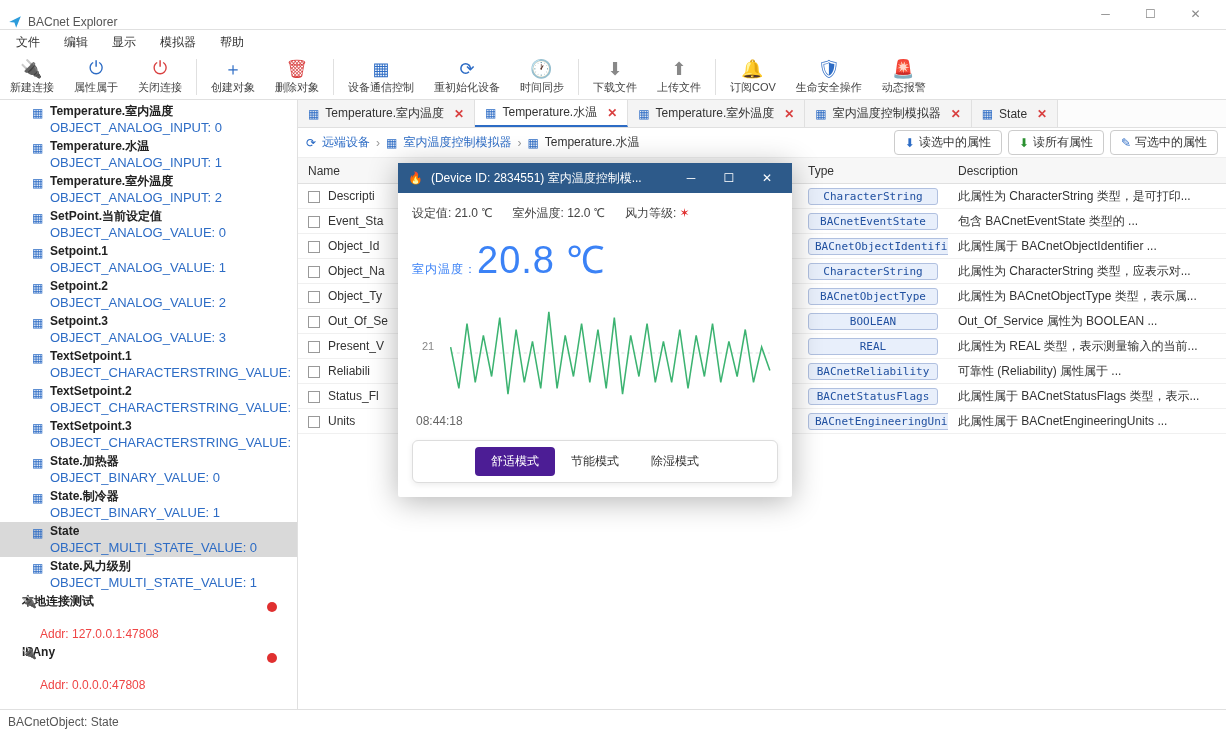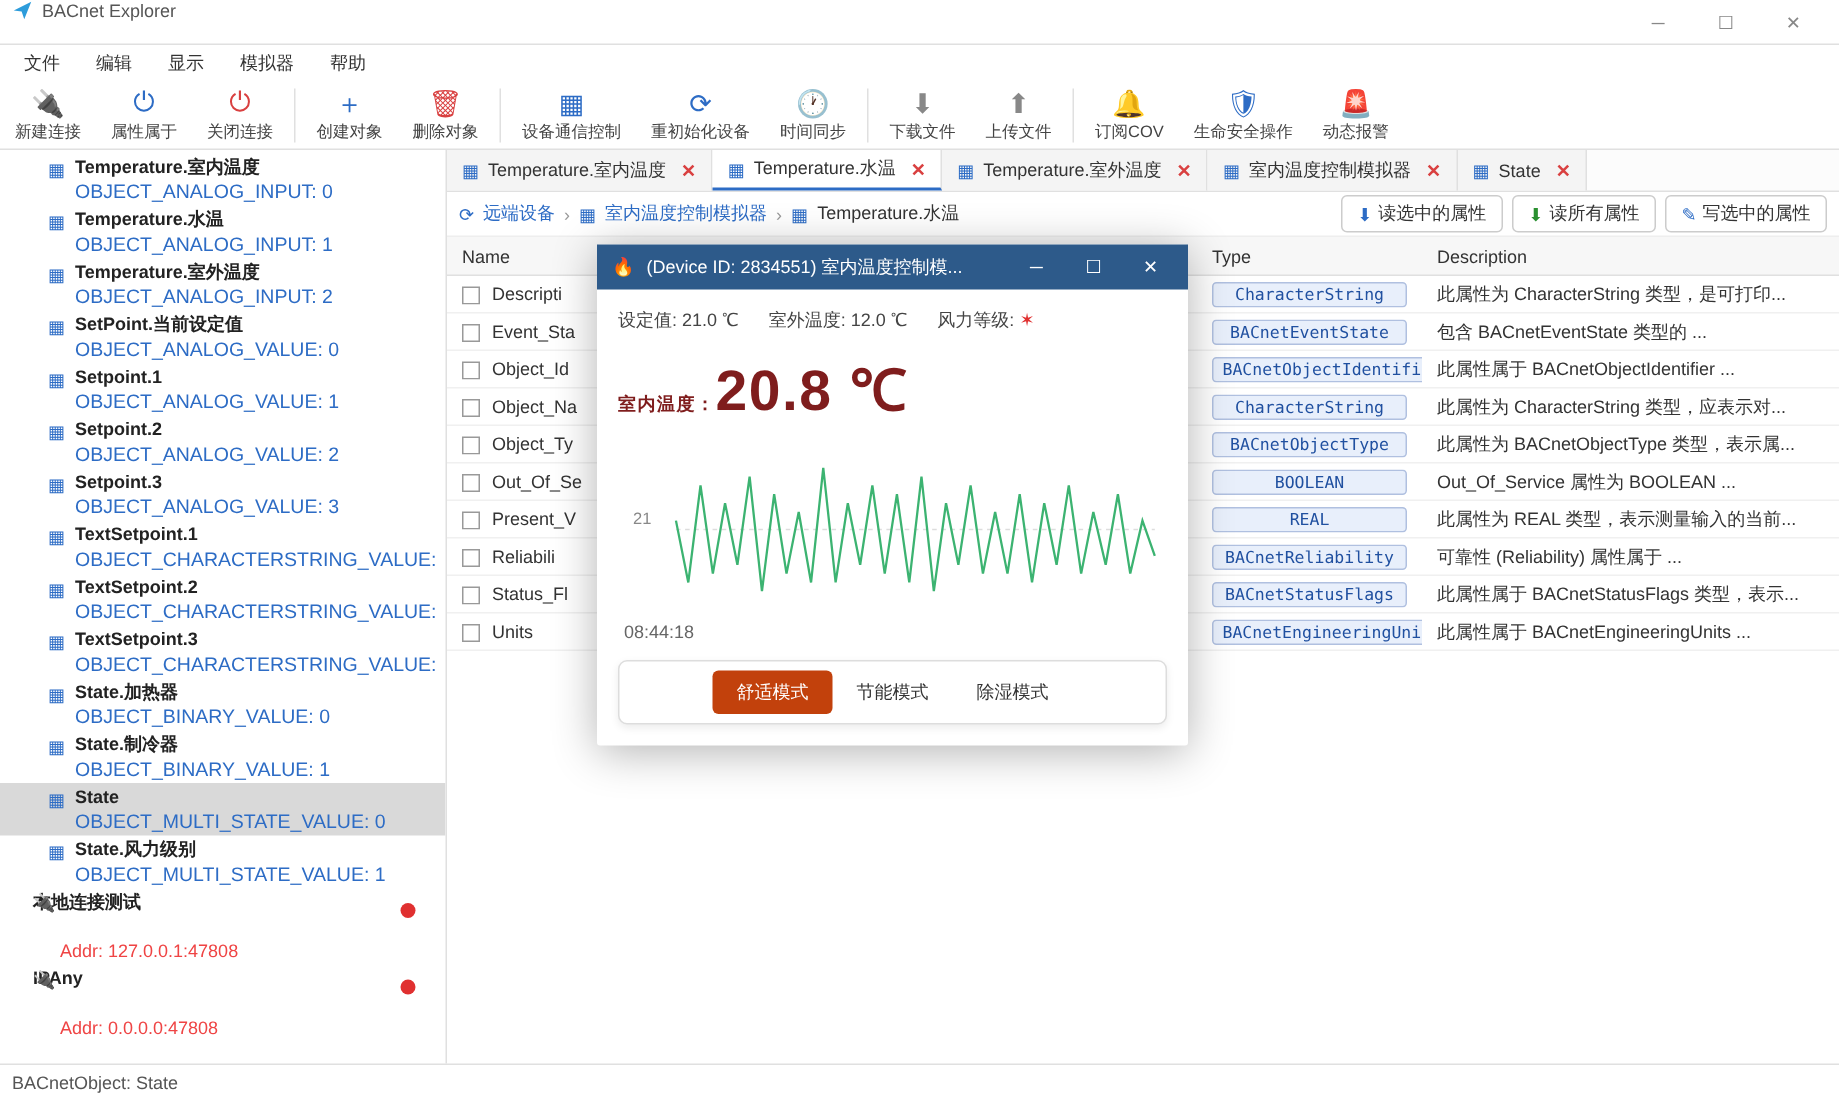--- a/index.html
+++ b/index.html
@@ -1,17 +1,17 @@
 <!DOCTYPE html>
 <html><head>
 <meta charset="utf-8">
 <style>
 *{box-sizing:border-box;margin:0;padding:0;font-family:"Microsoft YaHei",sans-serif;font-size:12px}
 body{background:#fff;color:#333;overflow:hidden;width:1226px;height:733px}
-.titlebar{height:30px;display:flex;align-items:flex-start;padding:0 8px;border-bottom:1px solid #e0e0e0}
+.titlebar{height:30px;display:flex;align-items:flex-end;padding:0 8px;border-bottom:1px solid #e0e0e0}
 .titlebar .logo{width:14px;height:14px;margin-right:6px}
 .titlebar .title{flex:1;color:#555}
 .titlebar .wbtn{width:45px;height:30px;display:flex;align-items:center;justify-content:center;color:#888}
 .menubar{height:24px;display:flex;align-items:center;padding:0 6px;gap:4px}
 .menubar span{padding:2px 10px;cursor:pointer}
 .toolbar{height:46px;display:flex;align-items:center;padding:2px 0;border-bottom:1px solid #e0e0e0}
 .tbtn{display:flex;flex-direction:column;align-items:center;justify-content:center;padding:2px 10px;min-width:52px;cursor:pointer}
 .tbtn .ic{width:20px;height:20px;display:flex;align-items:center;justify-content:center;margin-bottom:1px}
 .tbtn .lbl{font-size:11px;color:#444;white-space:nowrap}
 .tsep{width:1px;height:36px;background:#e0e0e0;margin:0 4px}
@@ -45,29 +45,29 @@
 .grid-row{display:flex;height:25px;align-items:center;border-bottom:1px solid #f0f0f0}
 .grid-row .chk{width:12px;height:12px;border:1px solid #999;margin-right:8px;display:inline-block;vertical-align:middle}
 .type-badge{display:inline-block;border:1px solid #b0c0e0;background:#e8effb;color:#2050a0;border-radius:3px;padding:1px 6px;font-family:monospace;font-size:11px;min-width:130px;text-align:center}
 .statusbar{height:24px;border-top:1px solid #e0e0e0;display:flex;align-items:center;padding:0 8px;color:#555}
 .modal{position:absolute;left:398px;top:163px;width:394px;background:#fff;box-shadow:0 4px 30px rgba(0,0,0,.3);border-radius:2px;z-index:100}
 .modal-title{height:30px;background:#2d5a8a;color:#fff;display:flex;align-items:center;padding:0 10px;gap:8px}
 .modal-title .t{flex:1;font-size:12px}
 .modal-title .mb{width:30px;text-align:center;cursor:pointer}
 .modal-body{padding:8px 14px 14px}
 .info-row{display:flex;gap:20px;padding:4px 0;color:#444;align-items:center}
-.big-temp{font-size:34px;color:#7f1d1d;font-weight:700;padding:6px 0 10px;letter-spacing:1px}
+.big-temp{font-size:34px;color:#3b82f6;font-weight:400;padding:6px 0 10px;letter-spacing:1px}
 .big-temp .val{font-size:38px}
 .chart{height:110px;position:relative;margin:4px 0}
 .chart .yl{position:absolute;left:10px;top:42px;color:#888;font-size:11px}
 .chart svg{width:100%;height:100%}
 .time{color:#666;padding:2px 4px}
 .mode-row{display:flex;justify-content:center;gap:0;margin-top:10px;background:#fff;border:1px solid #ddd;border-radius:6px;box-shadow:0 2px 6px rgba(0,0,0,.08);padding:6px}
 .mode-btn{padding:6px 16px;border-radius:4px;cursor:pointer}
-.mode-btn.active{background:#c2410c;color:#fff}
+.mode-btn.active{background:#4c1d95;color:#fff}
 .fan{color:#e03030}
 svg{display:block}
 </style>
 </head>
 <body>
 
 <div class="titlebar">
   <svg class="logo" viewBox="0 0 24 24">
       <path fill="#2d9cdb" d="M2 12L22 2 14 22 11 13z"></path>
     </svg>

